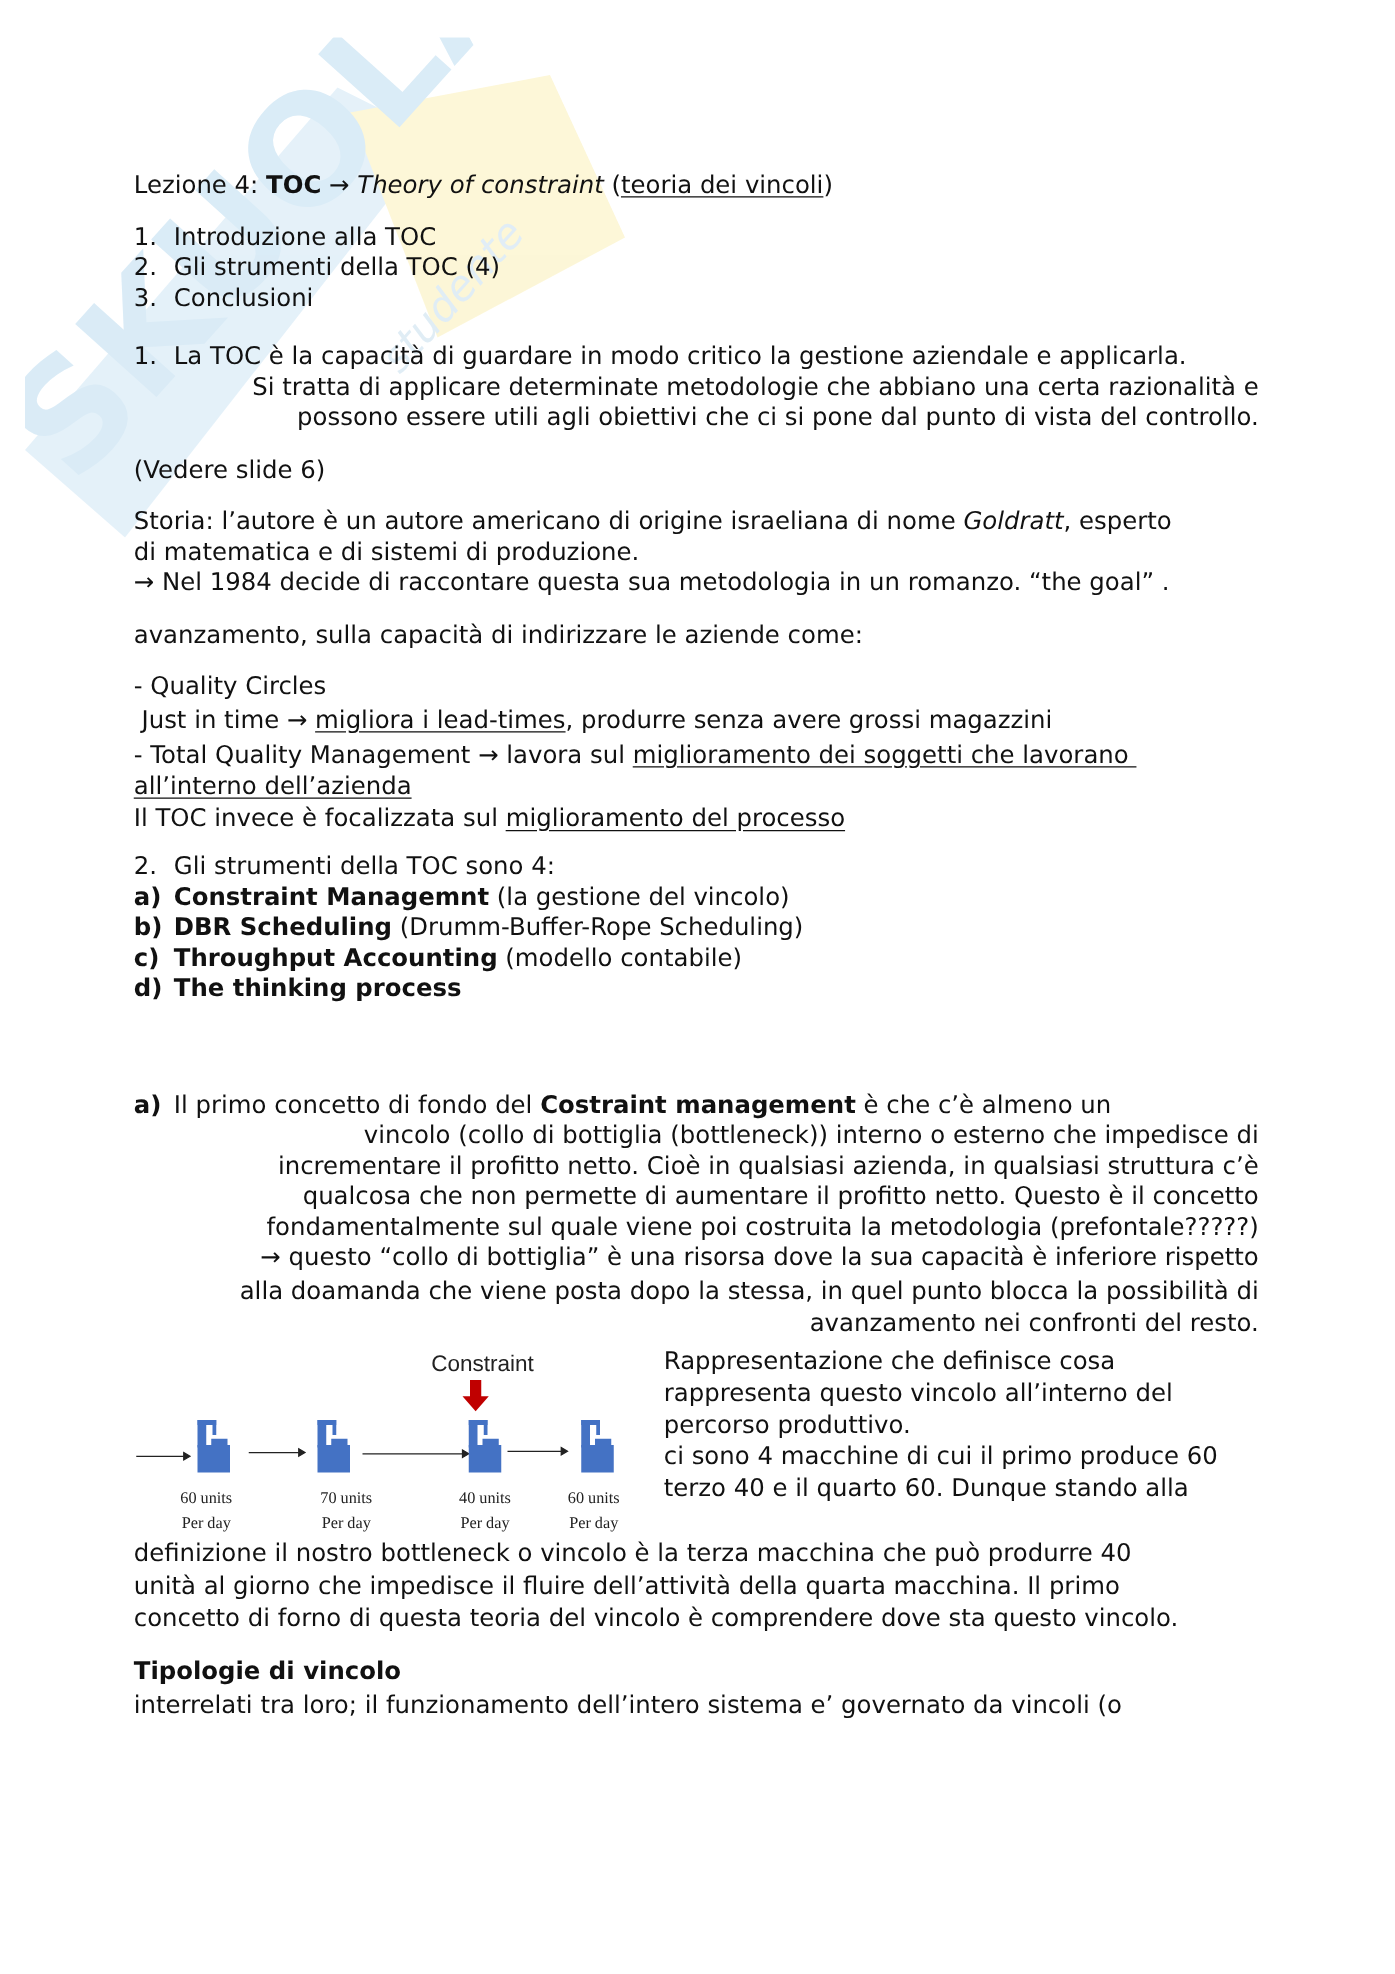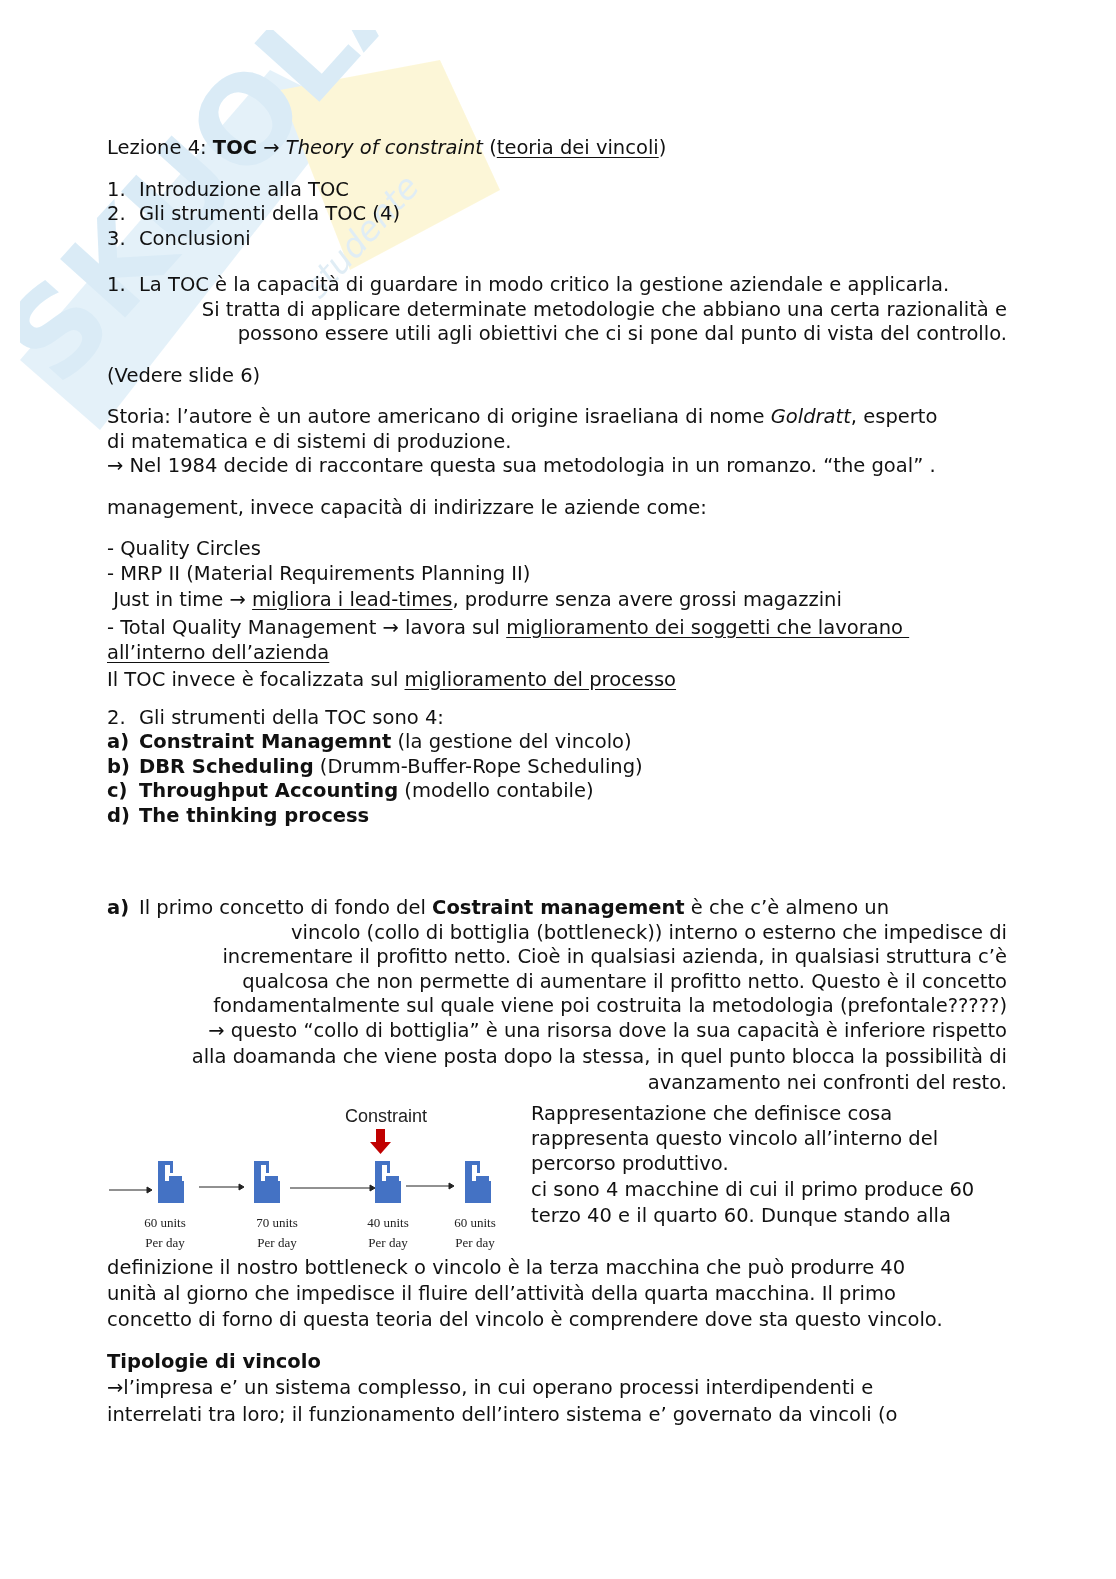--- a/index.html
+++ b/index.html
@@ -61,28 +61,27 @@
 
   <div>
     <div class="line"><span>Storia: l’autore è un autore americano di origine israeliana di nome </span><i>Goldratt</i><span>, esperto</span></div>
     <div class="line">di matematica e di sistemi di produzione.</div>
     <div class="line">→ Nel 1984 decide di raccontare questa sua metodologia in un romanzo. “the goal” .</div>
   </div>
 
   <div class="gap-s"></div>
 
   <div>
-    <div class="line">management, invece capacità di indirizzare le aziende come:</div>
+    <div class="line">avanzamento, sulla capacità di indirizzare le aziende come:</div>
   </div>
 
   <div class="gap-s"></div>
 
   <div>
     <div class="line">- Quality Circles</div>
-    <div class="line">- MRP II (Material Requirements Planning II)</div>
     <div class="line" style="line-height:28px"><span style="white-space:pre"> Just in time → </span><u>migliora i lead-times</u><span>, produrre senza avere grossi magazzini</span></div>
     <div class="line" style="line-height:27px"><span>- Total Quality Management → lavora sul </span><u style="white-space:pre">miglioramento dei soggetti che lavorano </u></div>
     <div class="line"><u>all’interno dell’azienda</u></div>
     <div class="line" style="line-height:28px"><span>Il TOC invece è focalizzata sul </span><u>miglioramento del processo</u></div>
   </div>
 
   <div style="height:12px"></div>
 
   <div>
     <div class="line"><span class="num">2.</span><span>Gli strumenti della TOC sono 4:</span></div>
@@ -186,17 +185,16 @@
   <div>
     <div class="line" style="line-height:26px">definizione il nostro bottleneck o vincolo è la terza macchina che può produrre 40</div>
     <div class="line" style="line-height:26px">unità al giorno che impedisce il fluire dell’attività della quarta macchina. Il primo</div>
     <div class="line" style="line-height:26px">concetto di forno di questa teoria del vincolo è comprendere dove sta questo vincolo.</div>
   </div>
 
   <div class="gap-s"></div>
 
   <div>
     <div class="line"><b>Tipologie di vincolo</b></div>
-    <div class="line" style="line-height:27px">→l’impresa e’ un sistema complesso, in cui operano processi interdipendenti e</div>
     <div class="line" style="line-height:27px">interrelati tra loro; il funzionamento dell’intero sistema e’ governato da vincoli (o</div>
   </div>
 
 </div>
 
 </body></html>

